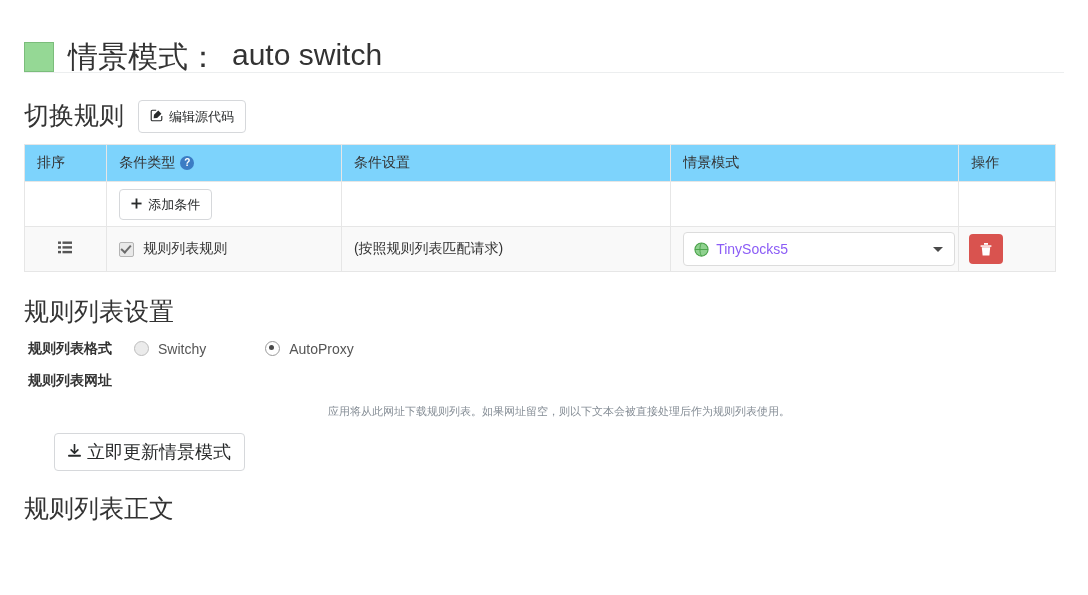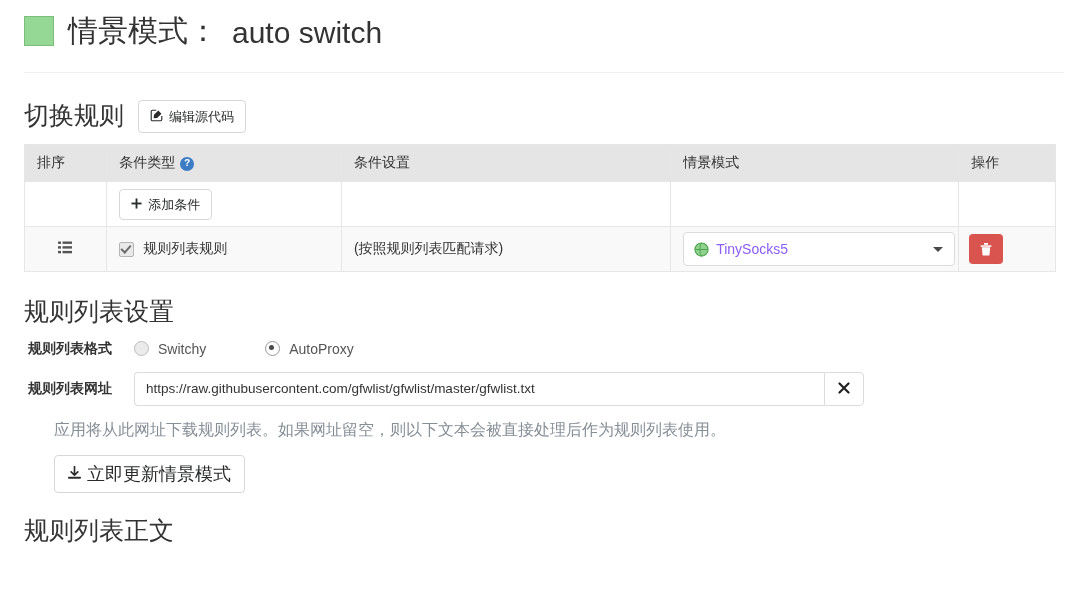--- a/index.html
+++ b/index.html
@@ -13,23 +13,23 @@
     font-family: "Liberation Sans", "DejaVu Sans", sans-serif;
     color: #333333;
     -webkit-font-smoothing: antialiased;
   }
 
   .page { padding: 0 24px; }
 
   
   .title-row {
     display: flex;
-    align-items: flex-start;
+    align-items: flex-end;
     height: 72px;
-    padding-top: 16px;
+    padding-top: 0;
     box-sizing: border-box;
   }
   .profile-swatch {
     width: 28px; height: 28px;
     background: #95d895;
     border: 1px solid #7bbd7b;
     margin-right: 14px;
     flex: 0 0 auto;
   }
   .title-text {
@@ -89,22 +89,21 @@
     border: 1px solid #e6e6e6;
     padding: 0 12px;
     vertical-align: middle;
     text-align: left;
   }
   table.rules th {
     height: 36px;
     font-weight: 400;
     color: #333;
     font-size: 14px;
-    background: #e5e5e5;
-    font-family: Liberation Mono, monospace;
+    background: #7dd3fc;
   }
   table.rules td { height: 44px; color: #333; }
   .col-order  { width: 80px; }
   .col-type   { width: 228px; }
   .col-detail { width: 320px; }
   .col-prof   { width: 280px; }
   .col-act    { width: 94px; }
 
   tr.striped td { background: #f9f9f9; }
 
@@ -265,23 +264,24 @@
     background: #fff;
     display: inline-flex;
     align-items: center;
     justify-content: center;
     font-size: 14px;
     color: #222;
     cursor: pointer;
     font-weight: bold;
   }
   .hint {
-    font-size: 16px;
+    font-size: 11px;
     color: #868e96;
     margin: 14px 0 0 30px;
+    text-align: center;
   }
   .btn-update { margin: 14px 0 0 30px; padding: 9px 13px; font-size: 18px; }
   h2.bottom { margin: 24px 0 0 0; }
 </style>
 </head>
 <body>
 
 <div class="page">
 
   
@@ -406,30 +406,20 @@
       </label>
       <label class="radio-item">
         <span class="radio checked"></span>
         <span class="radio-label">AutoProxy</span>
       </label>
     </div>
   </div>
 
   <div class="form-row">
     <div class="form-label">规则列表网址</div>
-    <div class="url-group">
-      <input class="url-input" type="text" value="https://raw.githubusercontent.com/gfwlist/gfwlist/master/gfwlist.txt" style="">
-      <button class="url-clear">
-        <span>
-          <svg width="12" height="12" viewBox="0 0 12 12">
-            <path d="M1.5 1.5l9 9M10.5 1.5l-9 9" stroke="#222" stroke-width="2.2" stroke-linecap="round"></path>
-          </svg>
-        </span>
-      </button>
-    </div>
   </div>
 
   <div class="hint">应用将从此网址下载规则列表。如果网址留空，则以下文本会被直接处理后作为规则列表使用。</div>
 
   <button class="btn btn-update">
     <span class="gi">
       <svg width="13" height="14" viewBox="0 0 14 15">
         <path d="M7 0.6v8.2M3.4 6.3L7 9.9l3.6-3.6" stroke="#292b2c" stroke-width="1.8" fill="none" stroke-linecap="round" stroke-linejoin="round"></path>
         <path d="M1 12.6h12" stroke="#292b2c" stroke-width="2" stroke-linecap="round"></path>
       </svg>

